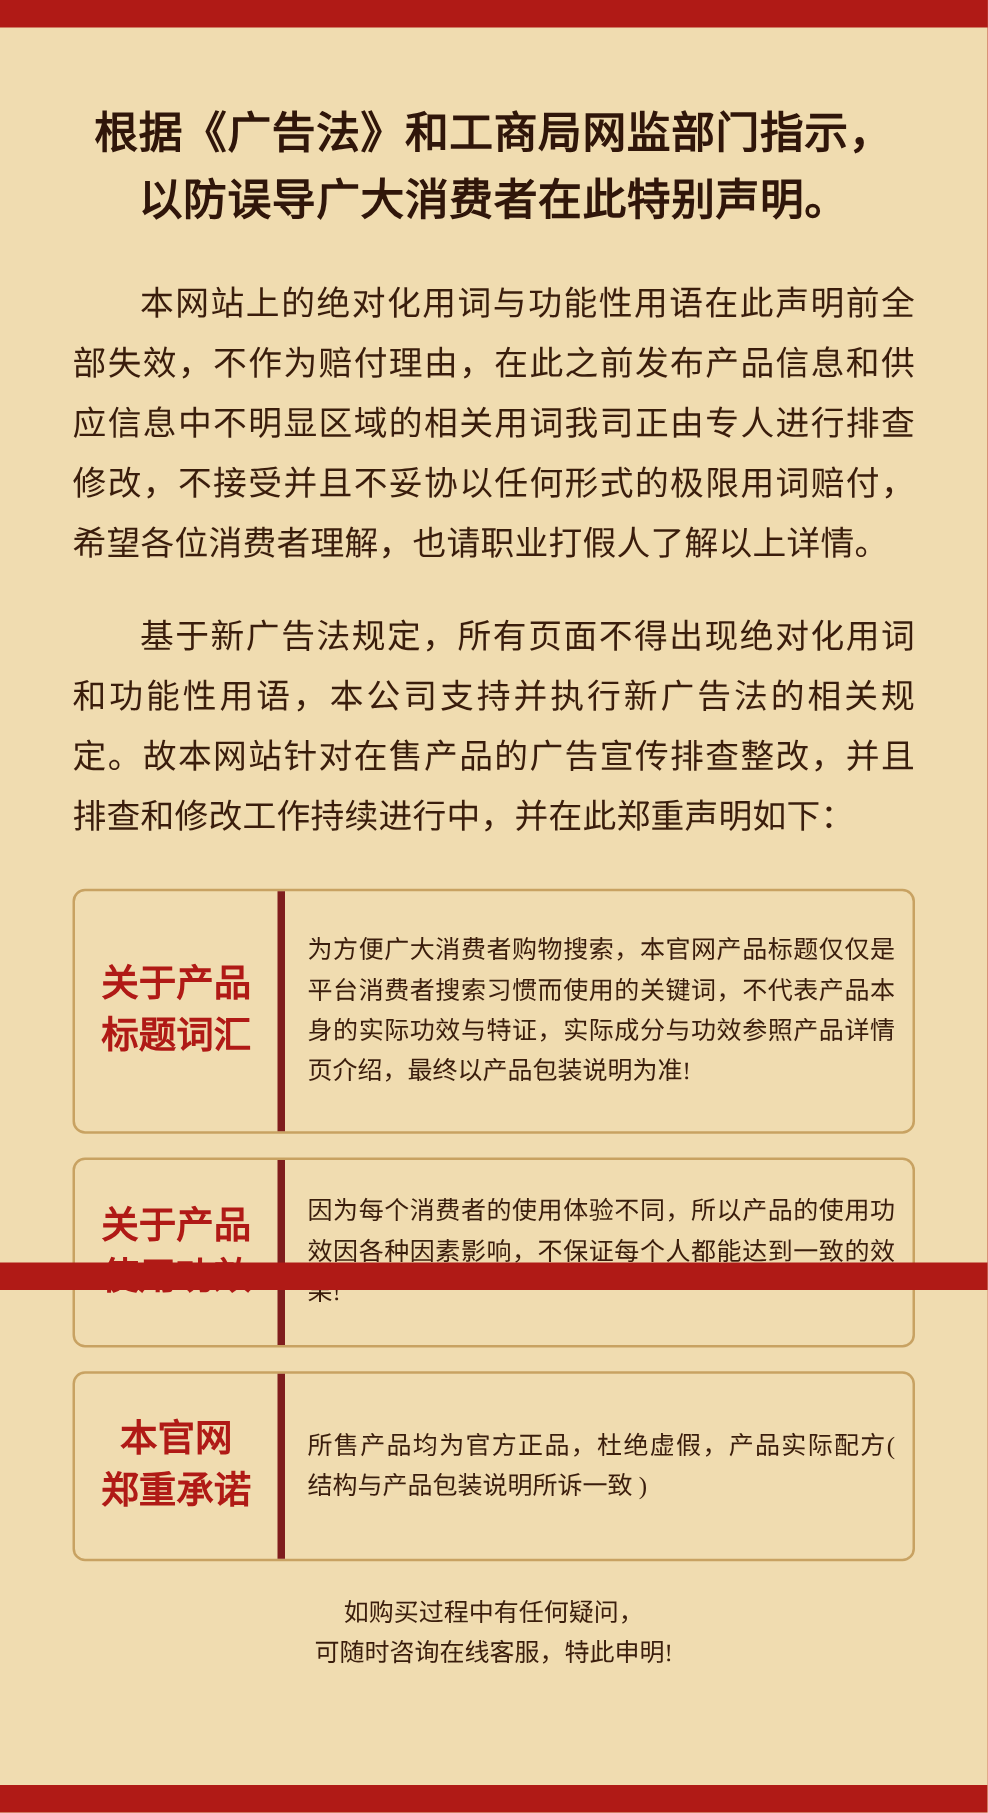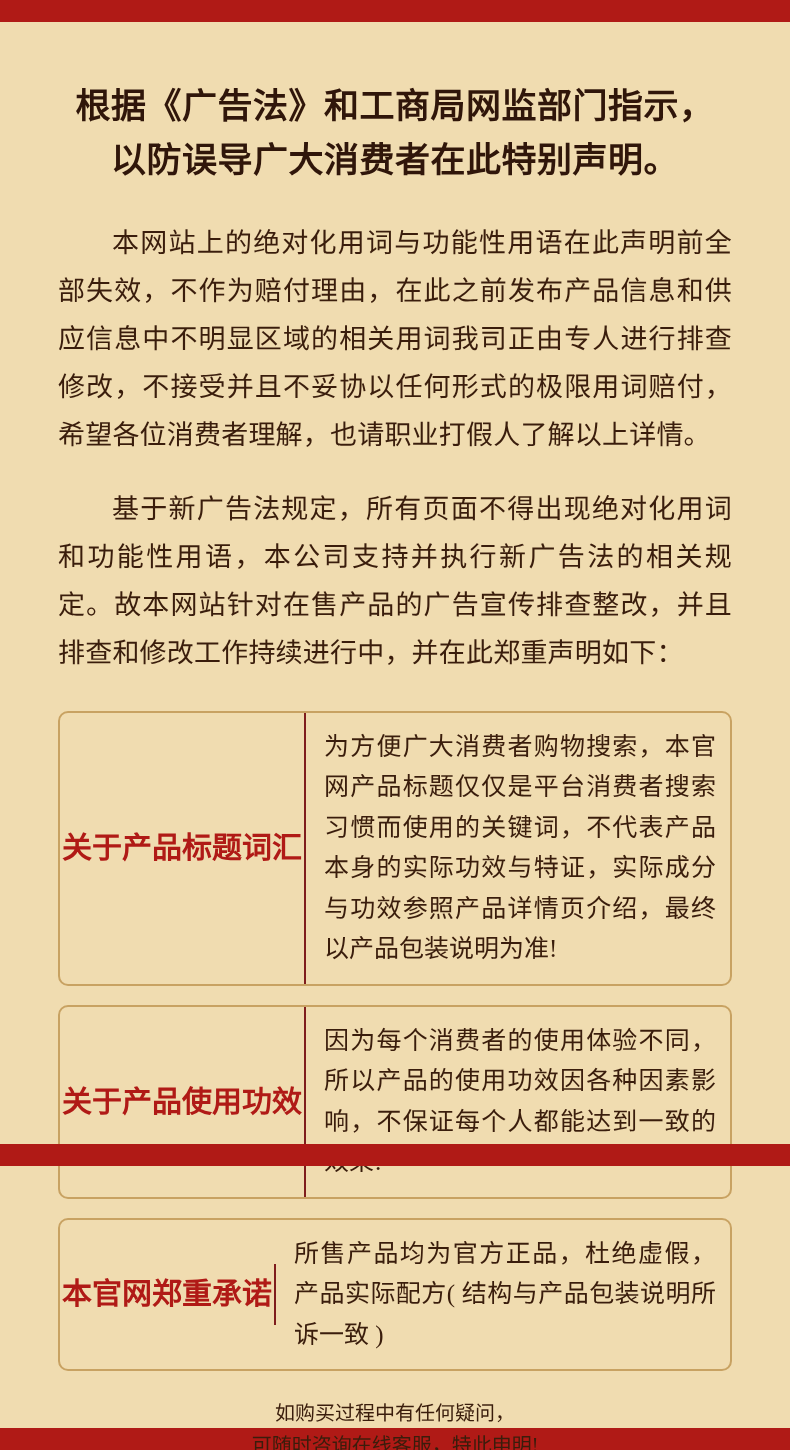--- a/index.html
+++ b/index.html
@@ -9,21 +9,21 @@
   body {
     width: 790px;
     height: 1450px;
     background: #b01a16;
     font-family: "Liberation Serif", "DejaVu Serif", serif;
     overflow: hidden;
   }
   .page {
     position: relative;
     width: 790px;
-    height: 1166px;
+    height: 1032px;
     background: #b01a16;
     box-sizing: border-box;
   }
   .top-bar {
     position: absolute;
     top: 0;
     left: 0;
     width: 790px;
     height: 22px;
     background: #b01a16;
@@ -81,50 +81,50 @@
     border: 2px solid #c8a262;
     border-radius: 10px;
     margin-bottom: 19px;
     box-sizing: border-box;
     min-height: 134px;
     background: transparent;
   }
   .card-title {
     flex: 0 0 168px;
     display: flex;
-    flex-direction: row;
+    flex-direction: column;
     align-items: center;
     justify-content: center;
     color: #b01a16;
     font-size: 30px;
     font-weight: bold;
     line-height: 1.35;
-    border-right: 2px solid #7f1d1d;
+    border-right: 6px solid #7f1d1d;
     padding: 10px 2px;
     box-sizing: border-box;
   }
   .card-title .t-line {
     display: block;
     white-space: nowrap;
   }
   .card-body {
     flex: 1 1 auto;
     display: flex;
     align-items: center;
     color: #3a1d0c;
-    font-size: 25px;
+    font-size: 20px;
     line-height: 1.62;
     padding: 14px 14px 14px 18px;
     text-align: justify;
     text-justify: inter-ideograph;
     box-sizing: border-box;
   }
   .card--c1 { min-height: 196px; }
   .card--c2 { min-height: 152px; }
-  .card--c3 { min-height: 152px; align-items: center; }
+  .card--c3 { min-height: 152px; }
   .footer-note {
     margin-top: 26px;
     text-align: center;
     color: #3a1d0c;
     font-size: 20px;
     line-height: 1.6;
   }
   .footer-note .line {
     display: block;
   }

